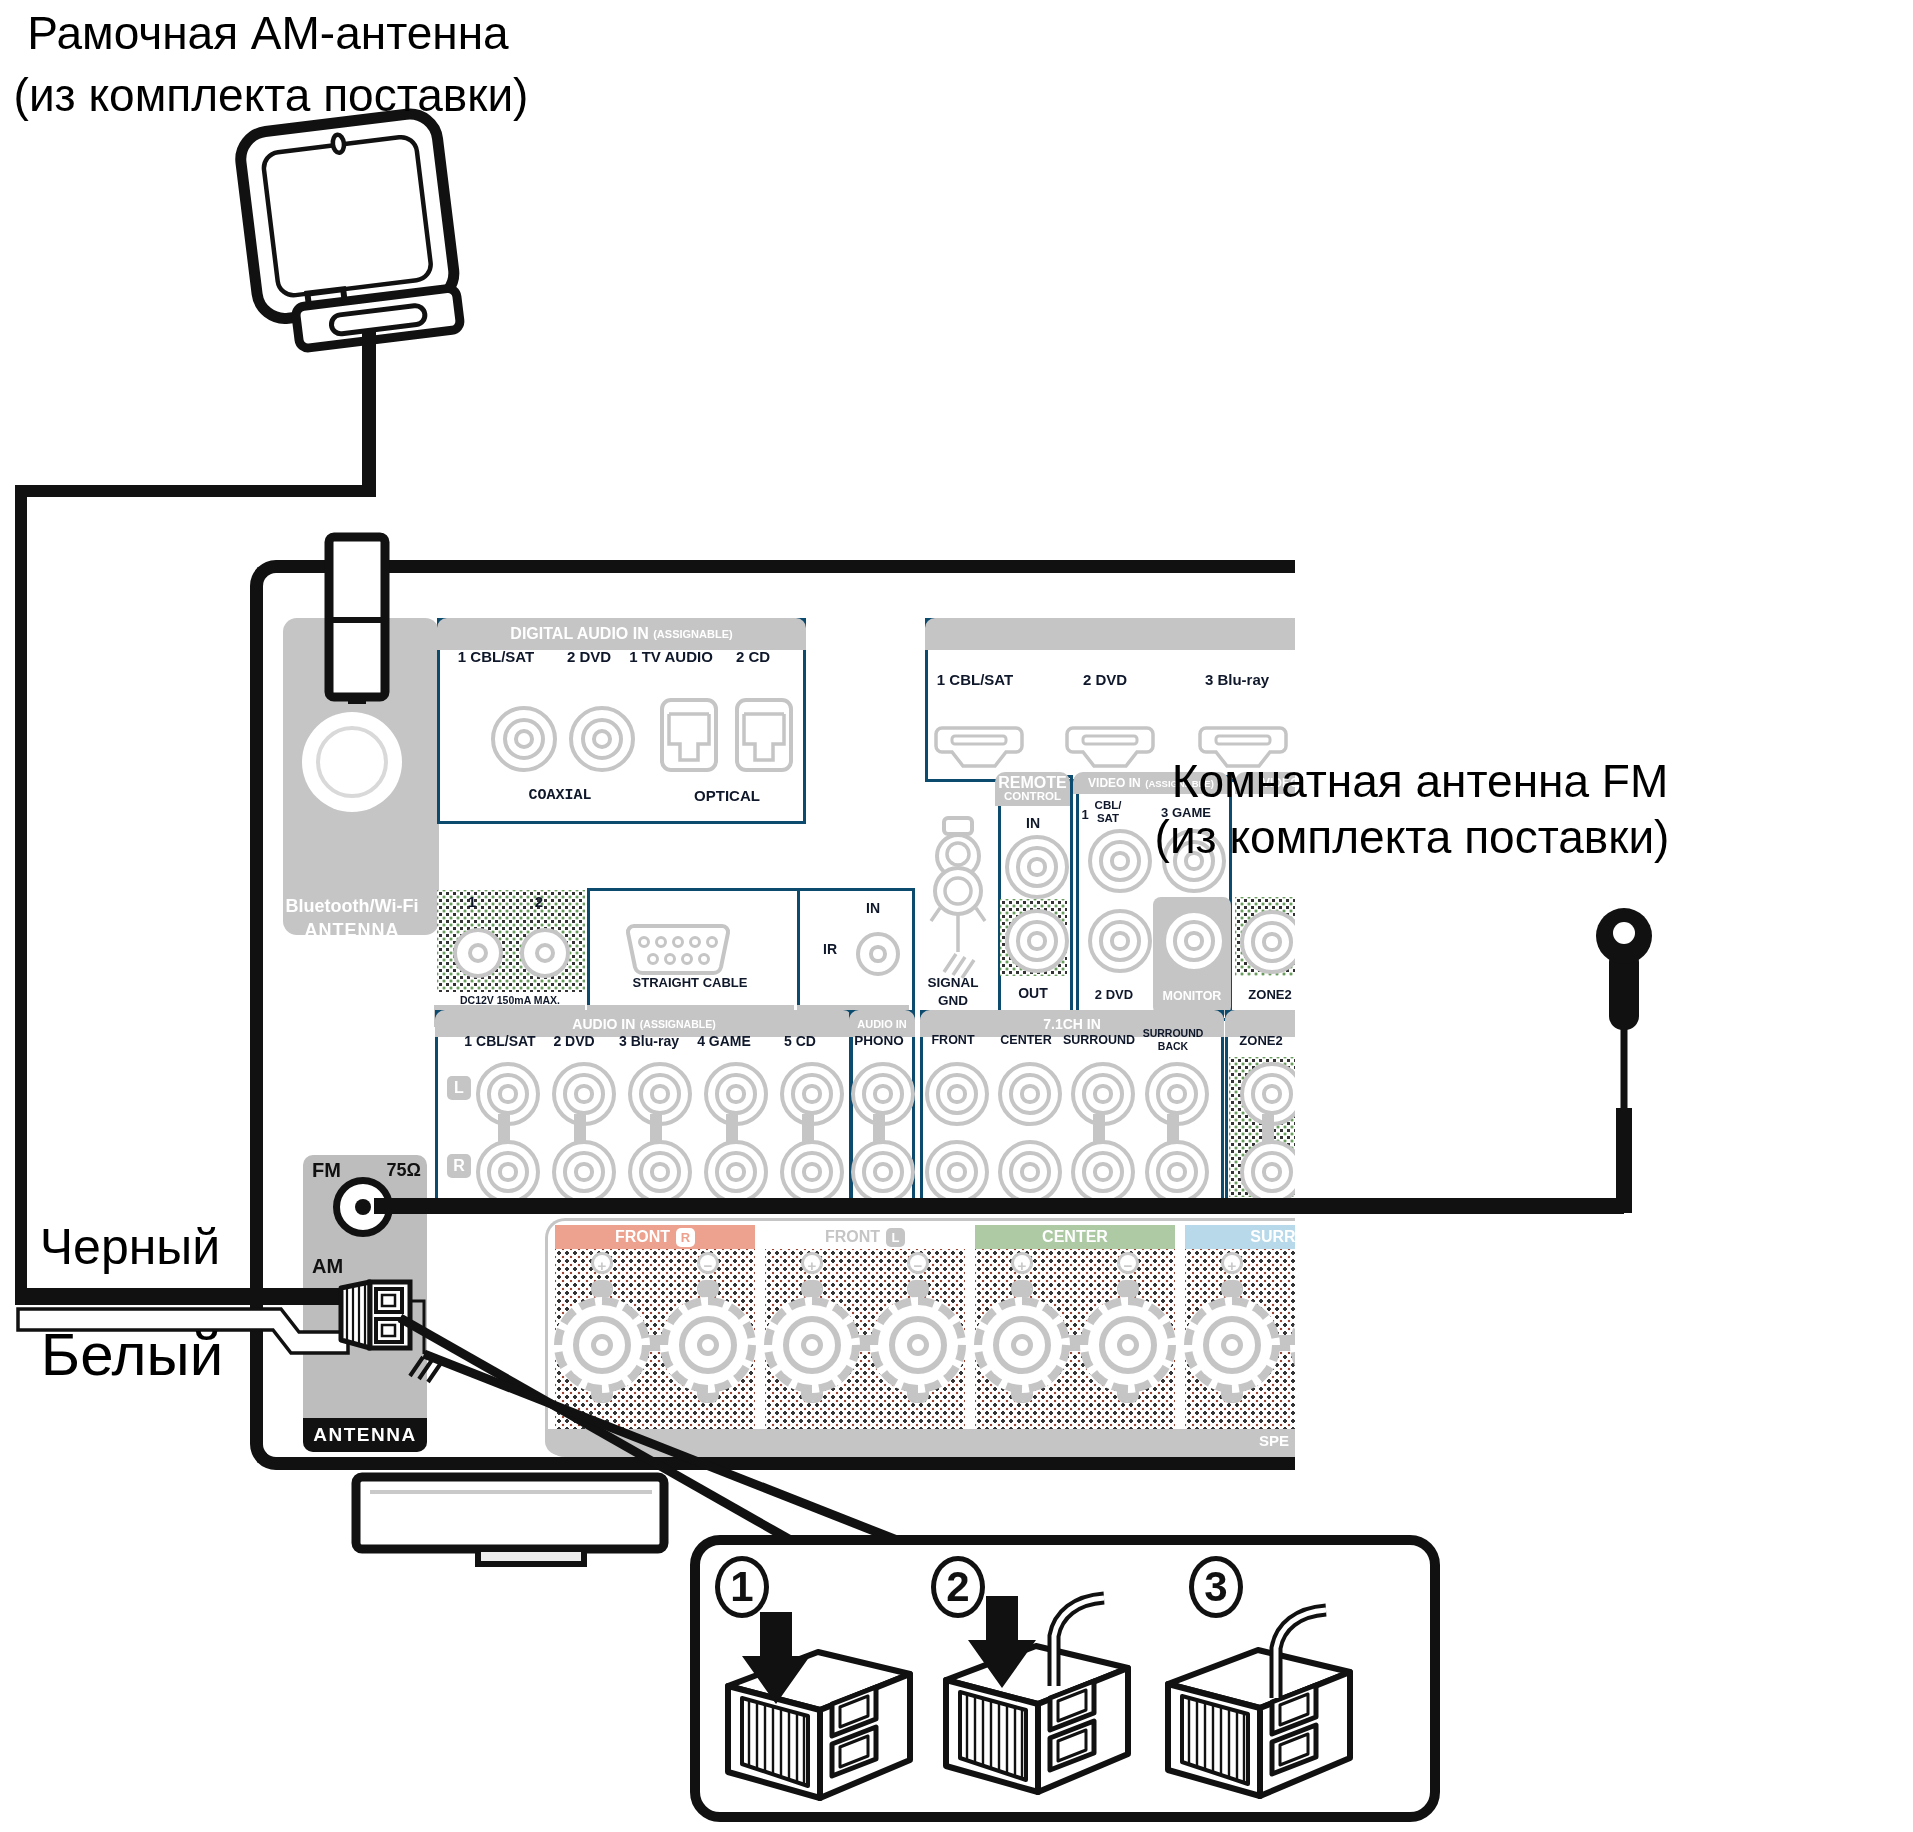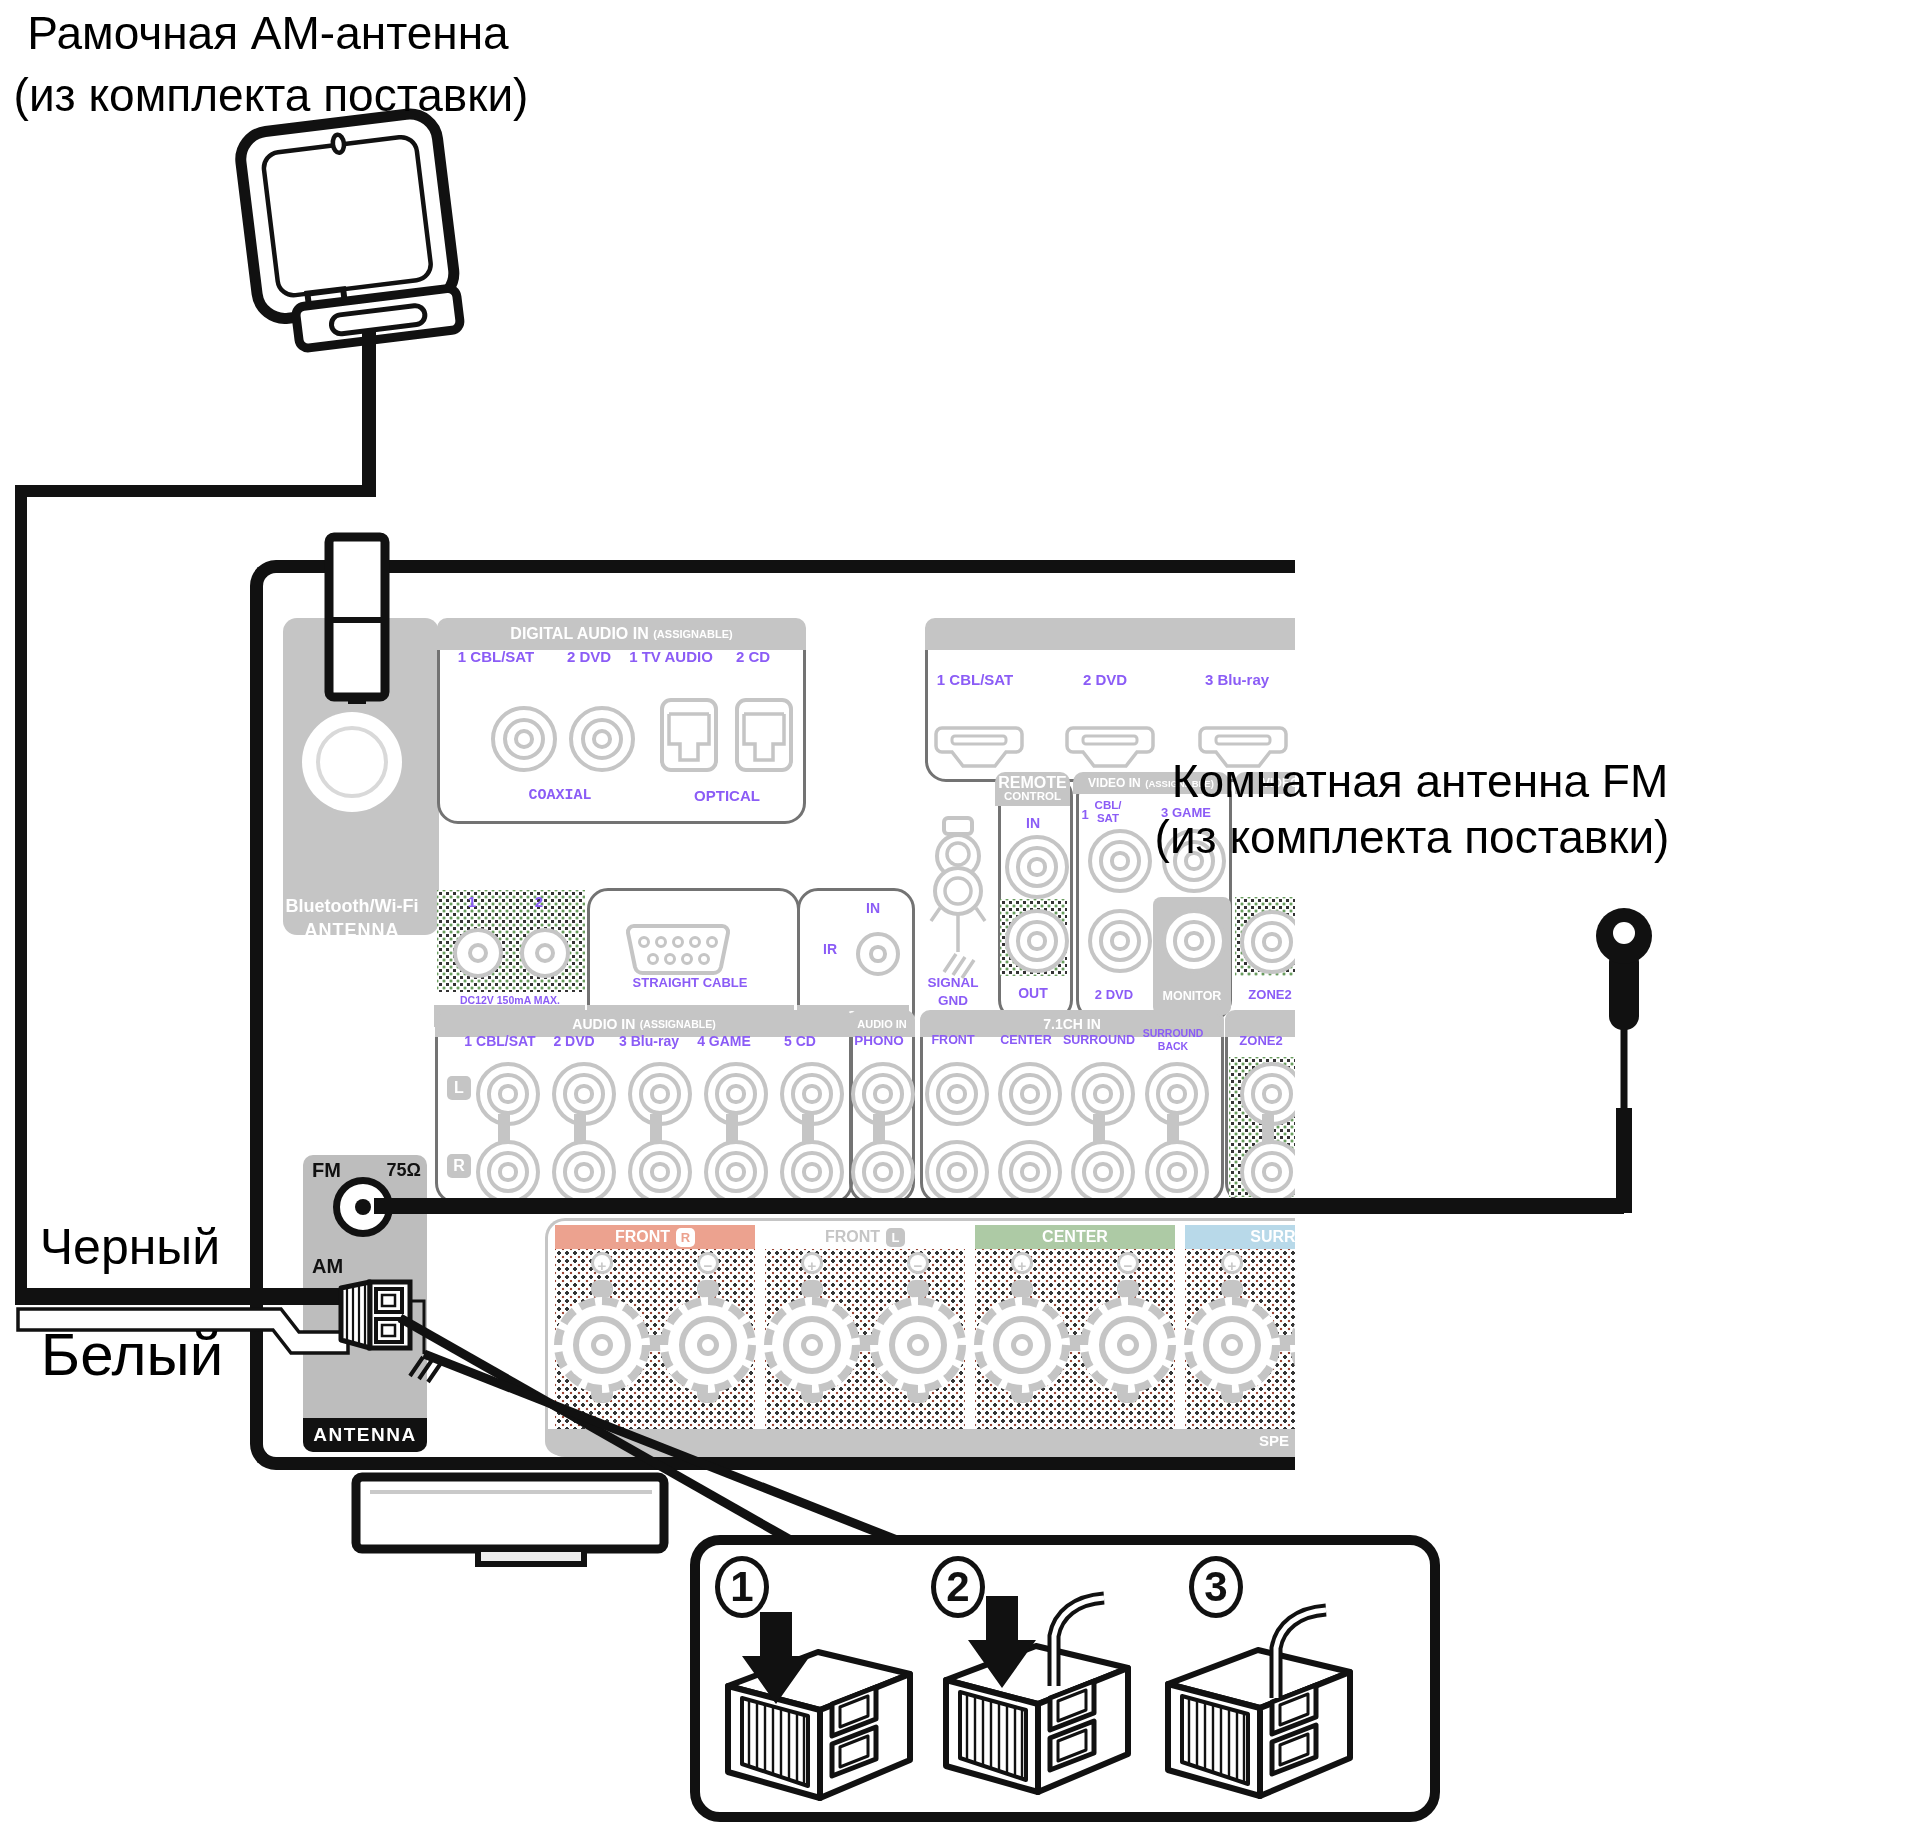--- a/index.html
+++ b/index.html
@@ -1,24 +1,24 @@
 <!DOCTYPE html>
 <html><head>
 <meta charset="utf-8">
 <style>
   html,body{margin:0;padding:0;background:#fff;}
   #stage{position:relative;width:1913px;height:1832px;background:#fff;overflow:hidden;
          font-family:"Liberation Sans","DejaVu Sans",sans-serif;}
   .abs{position:absolute;}
   .cyr{position:absolute;color:#000;font-size:46px;white-space:nowrap;transform:translateX(-50%);}
-  .glbl{position:absolute;color:#8b5cf6;font-weight:bold;white-space:nowrap;transform:translateX(-50%);text-align:center;}
+  .glbl{position:absolute;color:#0f172a;font-weight:bold;white-space:nowrap;transform:translateX(-50%);text-align:center;}
   .wlbl{position:absolute;color:#fff;font-weight:bold;white-space:nowrap;transform:translateX(-50%);text-align:center;}
   .bar{position:absolute;background:#c5c5c5;display:flex;align-items:center;justify-content:center;
        color:#fff;font-weight:bold;white-space:nowrap;}
-  .box{position:absolute;border:3px solid #737373;border-radius:21px;}
+  .box{position:absolute;border:3px solid #0c4a6e;border-radius:0;}
   .jack{position:absolute;border-radius:50%;background:#fff;border:4px solid #c5c5c5;}
   .jack::before{content:"";position:absolute;border-radius:50%;border:4px solid #c5c5c5;inset:13%;}
   .jack::after{content:"";position:absolute;border-radius:50%;border:4px solid #c5c5c5;inset:33%;}
   .jack2{position:absolute;border-radius:50%;background:#fff;border:4px solid #c5c5c5;}
   .jack2::before{content:"";position:absolute;border-radius:50%;border:4px solid #c5c5c5;inset:26%;}
   .pat-red{background-color:#fff;
     background-image:radial-gradient(circle,#343434 1.6px,transparent 1.9px),radial-gradient(circle,#9a4433 1.3px,transparent 1.6px);
     background-size:8px 8px;background-position:0 0,4px 4px;}
   .pat-green{background-color:#fff;
     background-image:radial-gradient(circle,#333 1.5px,transparent 1.8px),radial-gradient(circle,#47873a 1.2px,transparent 1.5px);

